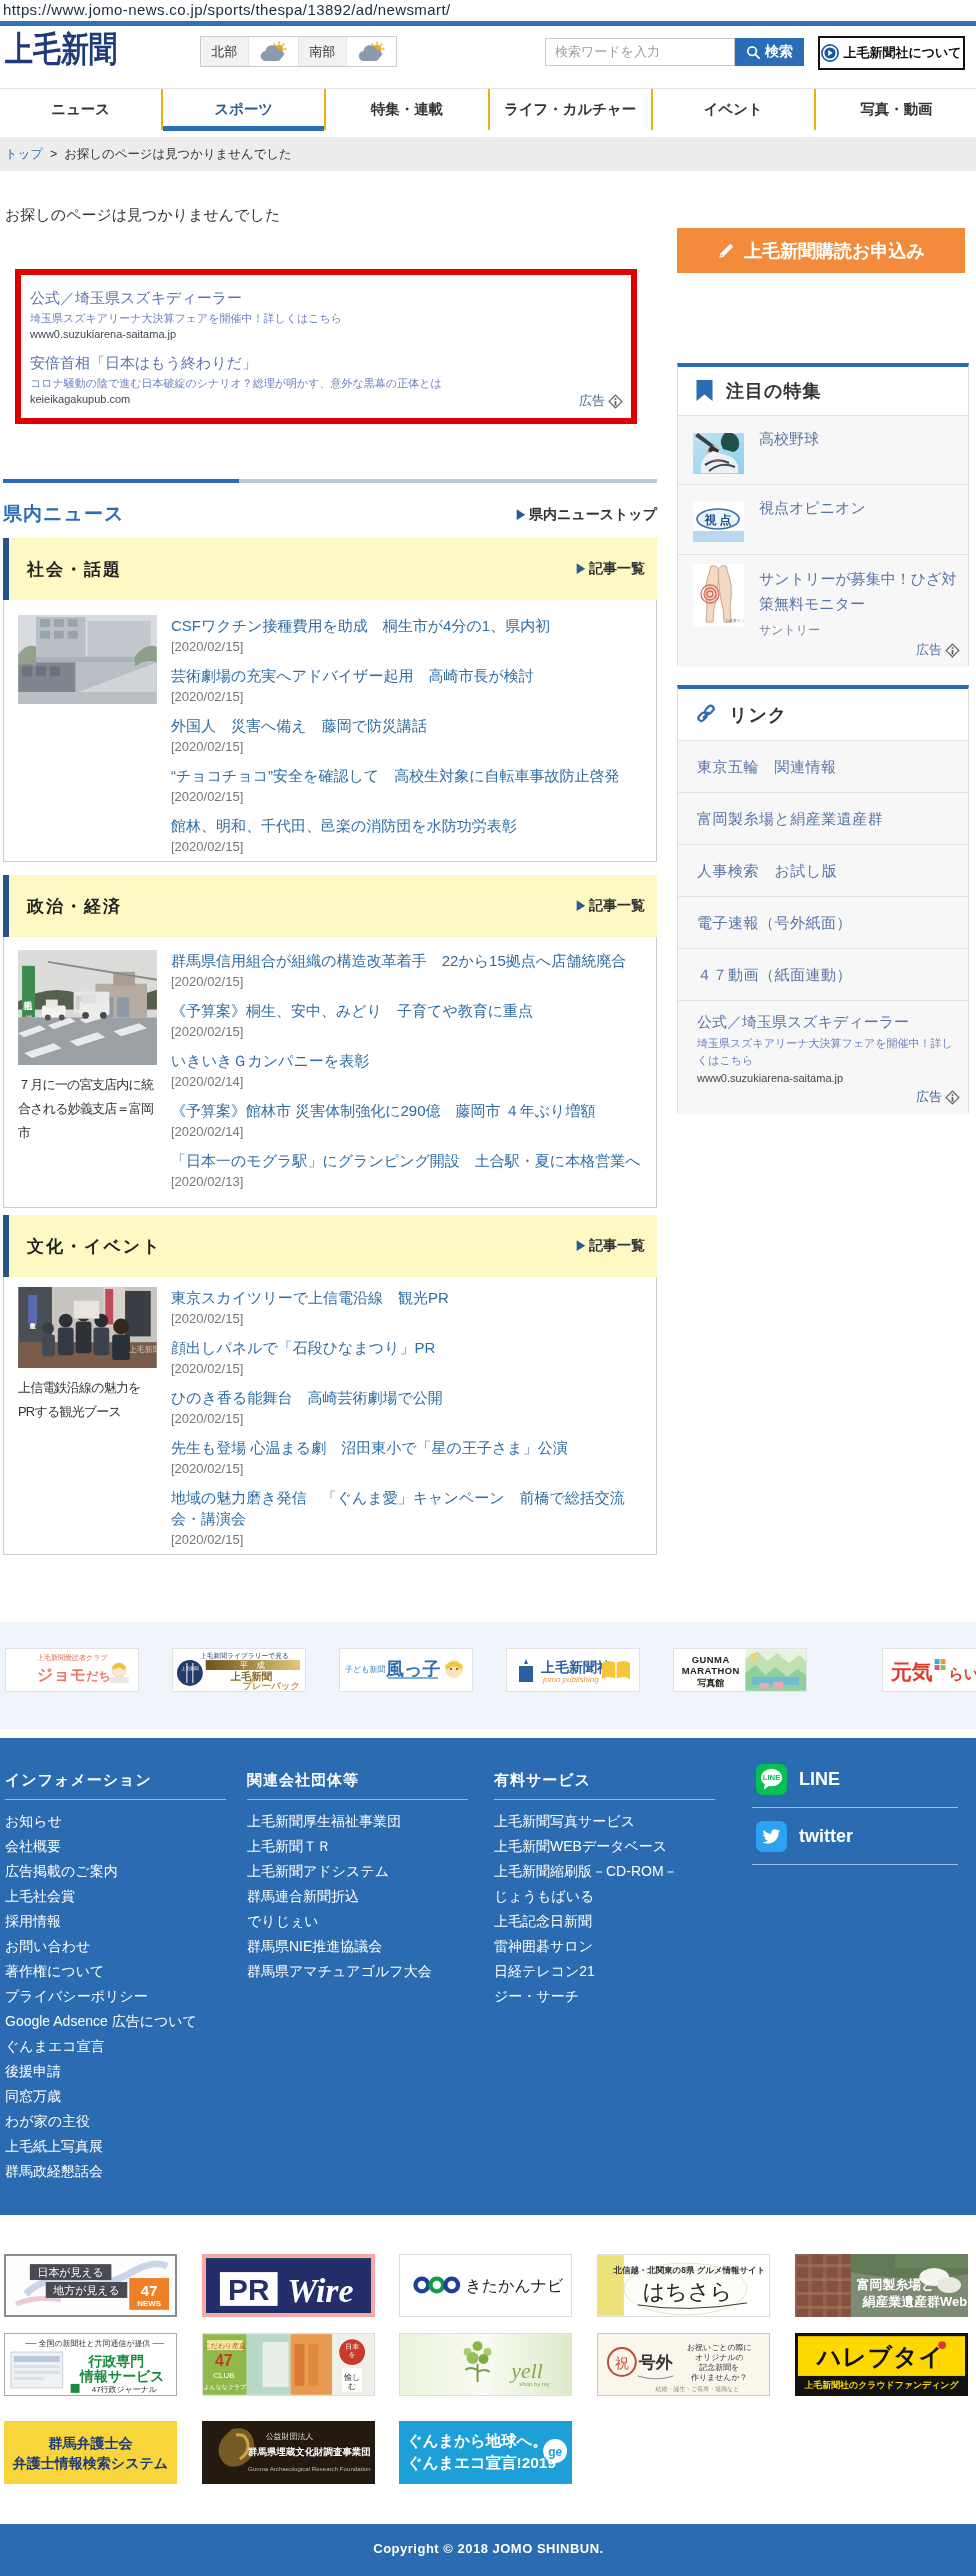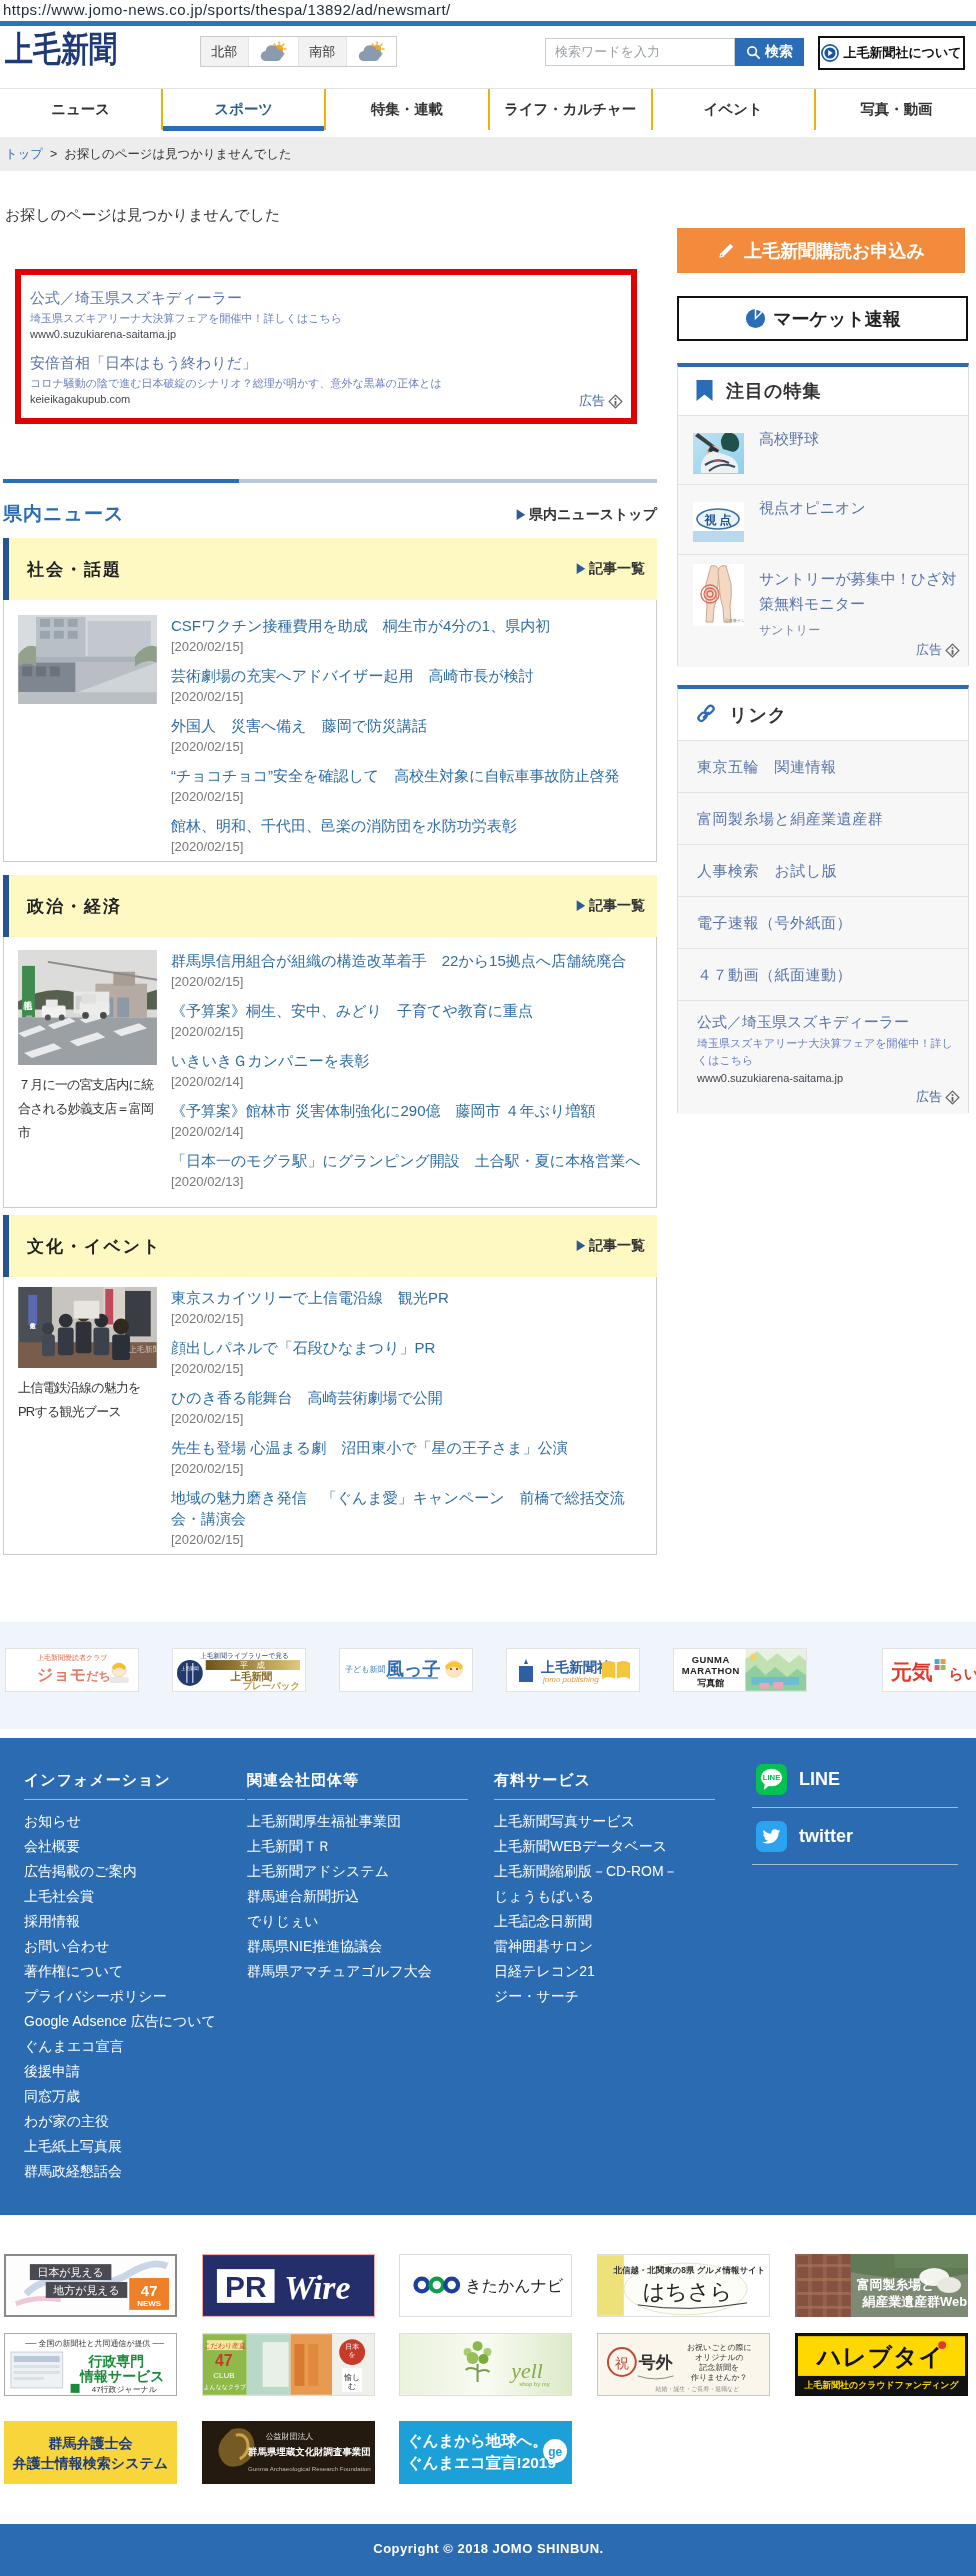--- a/index.html
+++ b/index.html
@@ -323,24 +323,20 @@
             <div class="dt">[2020/02/15]</div>
           </div>
       </div>
     </div>
   </div>
 
   <div class="abs" id="subsc"><svg width="19" height="19" viewBox="0 0 20 20">
         <path d="M3 17 L4 13 L14 3 L17 6 L7 16 Z" fill="#fff"></path>
         <path d="M3 17 L4 13 L7 16 Z" fill="#f28b3b" stroke="#fff" stroke-width="1"></path>
       </svg>上毛新聞購読お申込み</div>
-  <div class="abs" id="market"><svg width="23" height="23" viewBox="0 0 24 24">
-        <circle cx="12" cy="12" r="10" fill="#2a6cb5"></circle>
-        <path d="M12 12 L12 2 A10 10 0 0 1 19 5 Z" fill="#2a6cb5" stroke="#fff" stroke-width="1.6"></path>
-      </svg>マーケット速報</div>
   <div class="abs sidebox" style="top:363px;height:303px;">
     <div class="shead"><svg width="19" height="22" viewBox="0 0 18 22">
           <path d="M1 0 H17 V21 L9 14.5 L1 21 Z" fill="#2a6cb5"></path>
         </svg>注目の特集</div>
     <ul>
       <li style="height:69px;display:flex;align-items:flex-start;padding:9px 10px 0 15px;box-sizing:border-box;">
         <svg style="flex:none;margin-right:15px;margin-top:8px;" width="51" height="41" viewBox="0 0 51 41">
             <defs>
               <linearGradient id="sky" x1="0" y1="0" x2="1" y2="1">
                 <stop offset="0" stop-color="#bfe2f2"></stop>
@@ -494,21 +490,21 @@
             <rect x="58" y="16" width="5" height="5" fill="#8fc44a"></rect>
           </g>
           <text x="66" y="30" font-size="15" font-weight="bold" fill="#e03a2a">らいふ</text>
           <text x="112" y="8" font-size="4.2" fill="#999">地元密着2紙面10年分</text>
           <text x="112" y="13" font-size="4.2" fill="#999">医療・食・暮らしの情報</text>
           <path d="M112 28 q6 -6 14 -2" stroke="#e8c4d0" stroke-width="4" fill="none"></path>
         </svg>
     </div>
   </div>
   <div class="abs" id="footer">
-    <div class="fcol" style="left:5px;margin-left:19px;">
+    <div class="fcol" style="left:5px;">
       <h4>インフォメーション</h4>
       <ul>
         <li>お知らせ</li>
           <li>会社概要</li>
           <li>広告掲載のご案内</li>
           <li>上毛社会賞</li>
           <li>採用情報</li>
           <li>お問い合わせ</li>
           <li>著作権について</li>
           <li>プライバシーポリシー</li>
@@ -574,21 +570,21 @@
           <path d="M10 48 Q30 40 55 44" stroke="#e0a8c0" stroke-width="5" fill="none" opacity=".6"></path>
           <rect x="24" y="8" width="82" height="16" fill="#4a4a52"></rect>
           <text x="65" y="20" font-size="11" fill="#fff" text-anchor="middle">日本が見える</text>
           <rect x="40" y="26" width="82" height="16" fill="#4a4a52"></rect>
           <text x="81" y="38" font-size="11" fill="#fff" text-anchor="middle">地方が見える</text>
           <rect x="124" y="22" width="40" height="32" fill="#f08028"></rect>
           <text x="144" y="40" font-size="15" font-weight="bold" fill="#fff" text-anchor="middle">47</text>
           <text x="144" y="50" font-size="8" font-weight="bold" fill="#fff" text-anchor="middle">NEWS</text>
         </svg>
     </div>
-    <div class="pb" style="left:202px;top:39px;border:1px solid #fca5a5;background:#22c55e;">
+    <div class="pb" style="left:202px;top:39px;border:4px solid #fca5a5;background:#22c55e;">
       <svg width="171" height="61" viewBox="0 0 172 61">
           <rect width="172" height="61" fill="#232e6b"></rect>
           <rect x="14" y="14" width="58" height="34" fill="#fff"></rect>
           <text x="43" y="42" font-size="30" font-weight="bold" fill="#232e6b" text-anchor="middle">PR</text>
           <text x="115" y="44" font-size="34" font-style="italic" font-weight="bold" fill="#fff" text-anchor="middle" font-family="Liberation Serif,serif">Wire</text>
         </svg>
     </div>
     <div class="pb" style="left:399px;top:39px;border:1px solid #ddd;background:#fff;">
       <svg width="171" height="61" viewBox="0 0 172 61">
           <circle cx="22" cy="30" r="8.5" fill="#1d3f9e"></circle>

